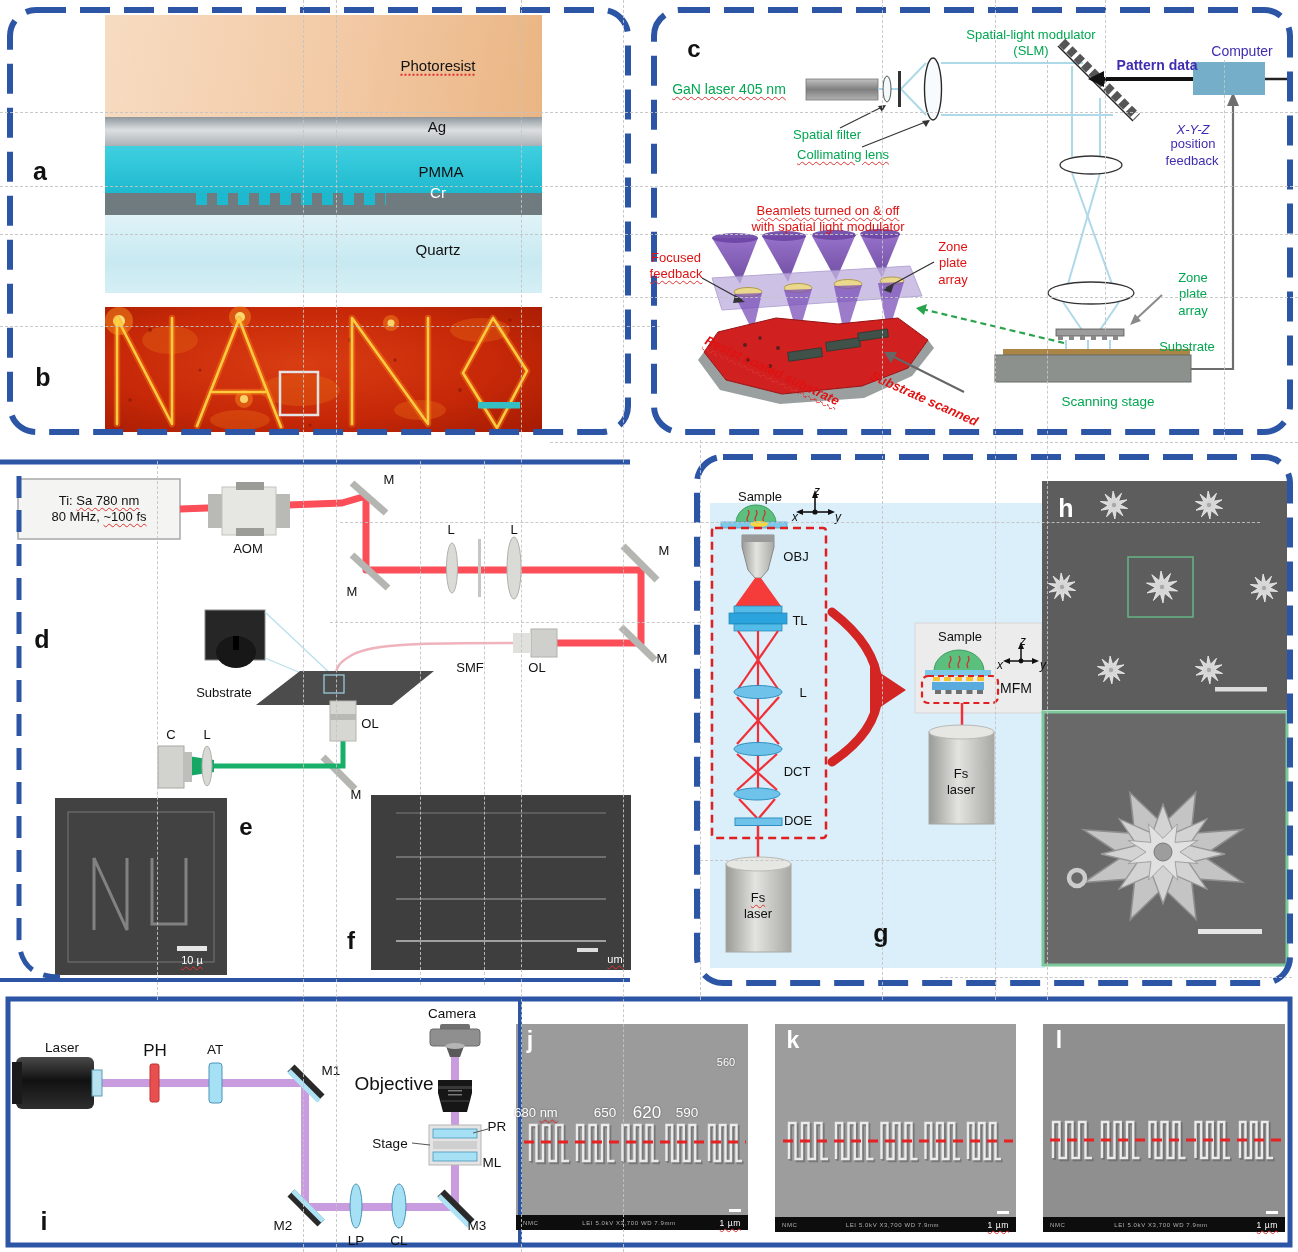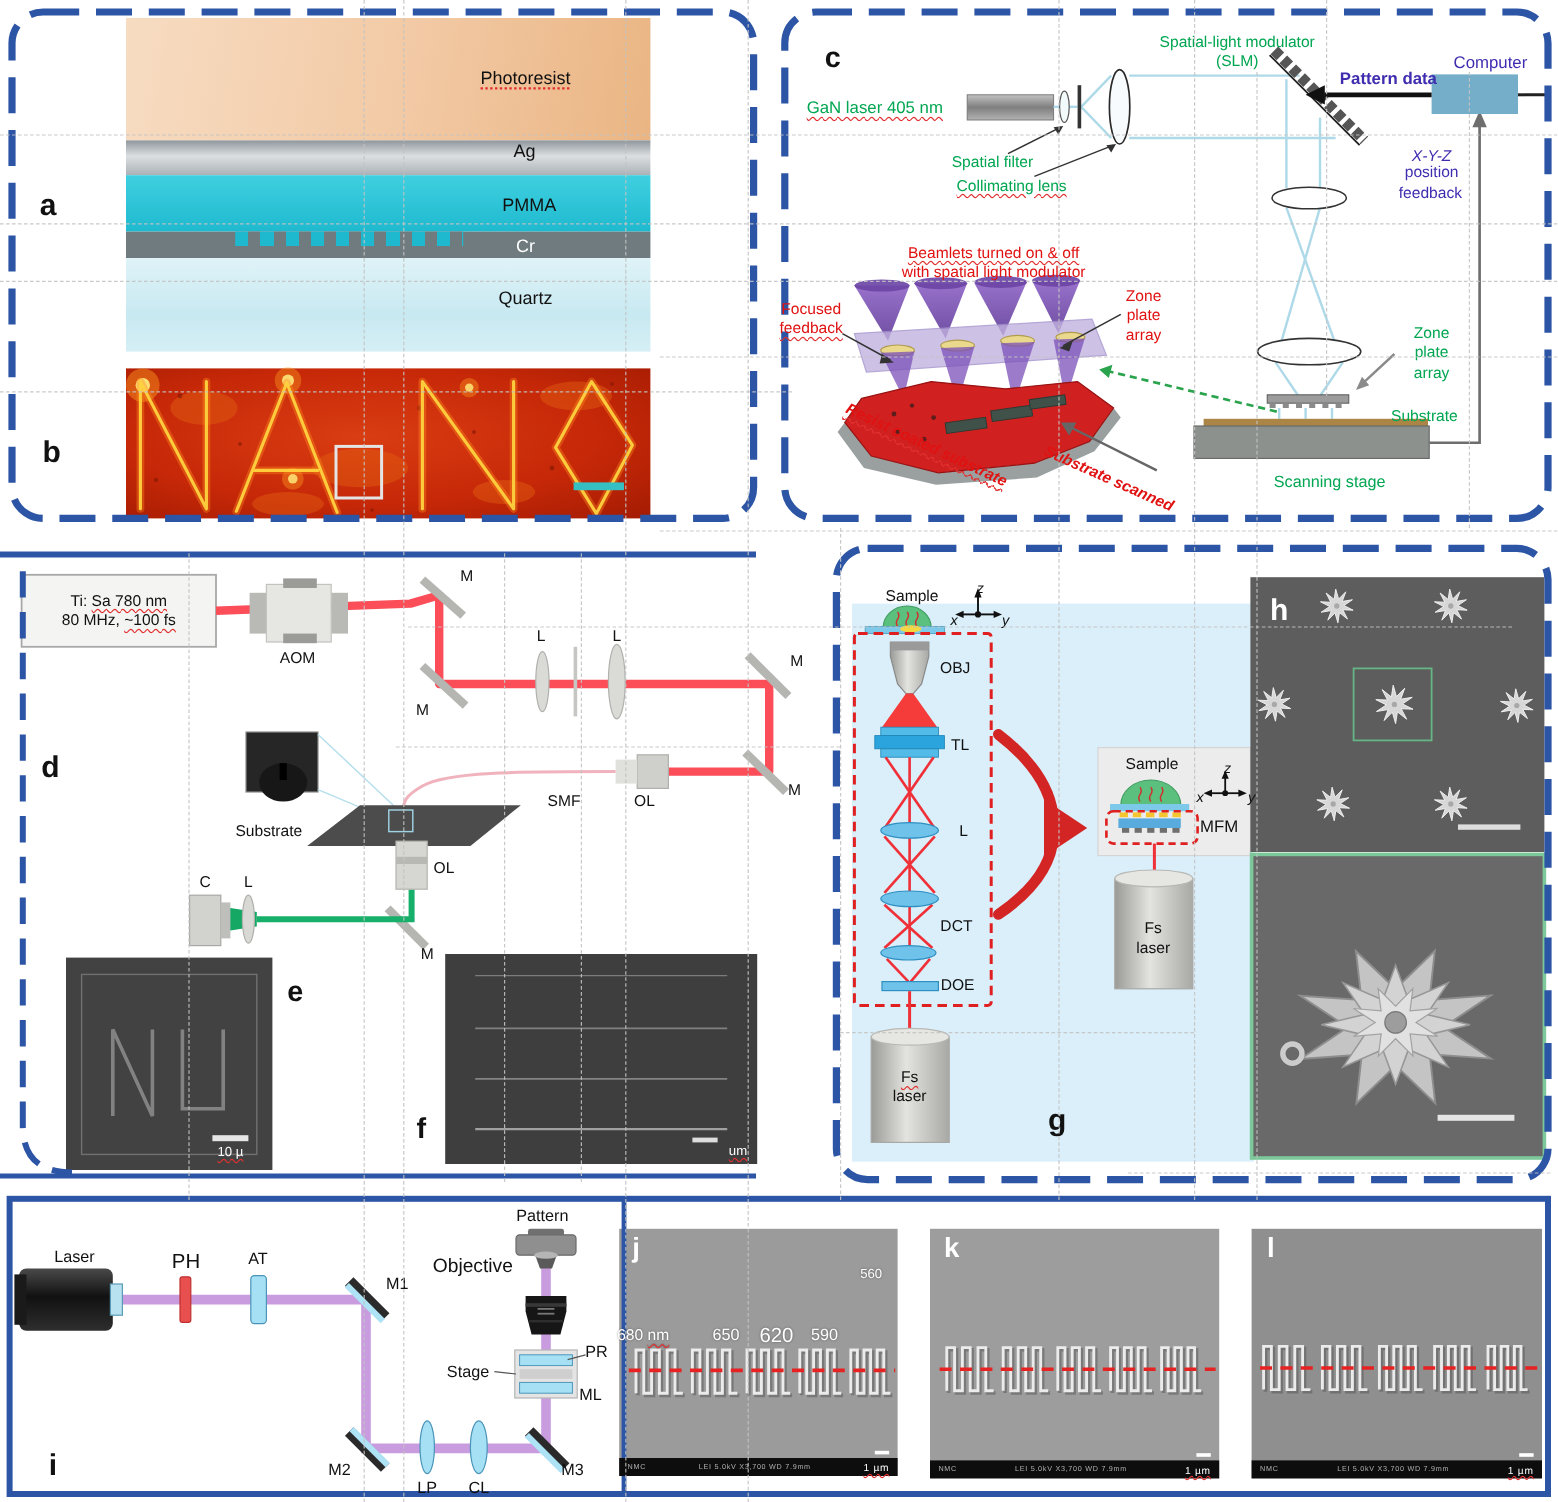--- a/index.html
+++ b/index.html
@@ -462,21 +462,21 @@
       <line x1="0" y1="980" x2="630" y2="980" class="bsolid" stroke-width="4"></line>
       <rect x="8" y="999" width="1282" height="246" fill="none" class="bsolid" stroke-width="5"></rect>
       <line x1="520" y1="999" x2="520" y2="1245" class="bsolid" stroke-width="4"></line>
     </g>
   </svg>
 
   <div class="lb big" style="left:40px;top:172px">a</div>
   <div class="lb dotted" style="left:438px;top:66px;font-size:15px">Photoresist</div>
   <div class="lb" style="left:437px;top:127px;font-size:15px">Ag</div>
   <div class="lb" style="left:441px;top:172px;font-size:15px">PMMA</div>
-  <div class="lb white" style="left:438px;top:206px;font-size:15px">Cr</div>
+  <div class="lb white" style="left:438px;top:193px;font-size:15px">Cr</div>
   <div class="lb" style="left:438px;top:250px;font-size:15px">Quartz</div>
   <div class="lb big" style="left:43px;top:378px">b</div>
 
   <div class="lb big" style="left:694px;top:49px;font-size:24px">c</div>
   <div class="lb green wavy" style="left:729px;top:90px;font-size:14px">GaN laser 405 nm</div>
   <div class="lb green" style="left:1031px;top:43px">
     <div>Spatial-light modulator</div>
     <div>(SLM)</div>
   </div>
   <div class="lb purple" style="left:1157px;top:66px;font-size:14px;font-weight:bold">Pattern data</div>
@@ -557,22 +557,22 @@
     <div>Fs</div>
     <div>laser</div>
   </div>
   <div class="lb big white" style="left:1066px;top:509px">h</div>
 
   <div class="lb big" style="left:44px;top:1222px">i</div>
   <div class="lb" style="left:62px;top:1048px;font-size:13.5px">Laser</div>
   <div class="lb" style="left:155px;top:1051px;font-size:17px">PH</div>
   <div class="lb" style="left:215px;top:1050px;font-size:13.5px">AT</div>
   <div class="lb" style="left:331px;top:1071px;font-size:13.5px">M1</div>
-  <div class="lb" style="left:394px;top:1056px;font-size:16px">Objective</div>
-  <div class="lb" style="left:452px;top:1014px;font-size:13.5px">Pattern</div>
+  <div class="lb" style="left:394px;top:1084px;font-size:19px">Objective</div>
+  <div class="lb" style="left:452px;top:1014px;font-size:13.5px">Camera</div>
   <div class="lb" style="left:497px;top:1127px;font-size:13.5px">PR</div>
   <div class="lb" style="left:390px;top:1144px;font-size:13.5px">Stage</div>
   <div class="lb" style="left:492px;top:1163px;font-size:13.5px">ML</div>
   <div class="lb" style="left:283px;top:1226px;font-size:13.5px">M2</div>
   <div class="lb" style="left:356px;top:1241px;font-size:13.5px">LP</div>
   <div class="lb" style="left:399px;top:1241px;font-size:13.5px">CL</div>
   <div class="lb" style="left:477px;top:1226px;font-size:13.5px">M3</div>
 
   <div class="lb white" style="left:530px;top:1040px;font-size:23px;font-weight:bold">j</div>
   <div class="lb white" style="left:536px;top:1113px;font-size:13px;text-shadow:0 0 2px rgba(0,0,0,.45)">

